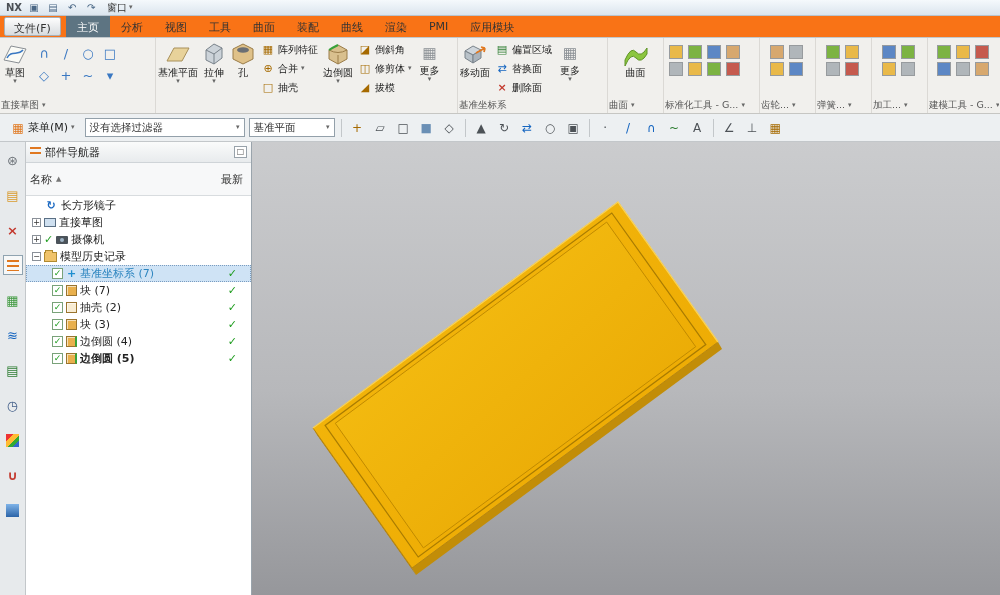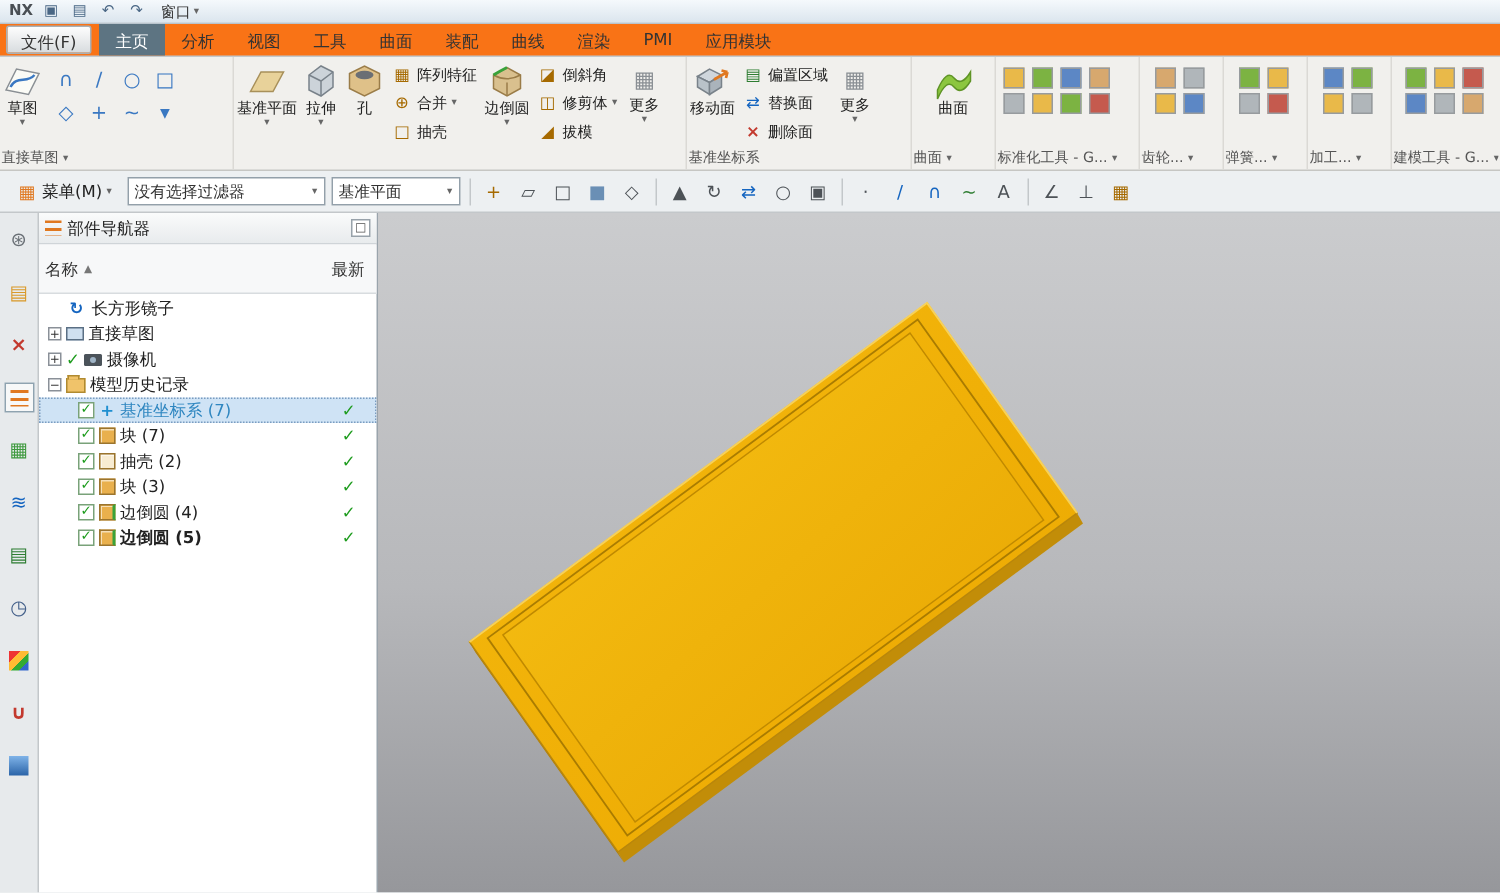--- a/index.html
+++ b/index.html
@@ -342,21 +342,21 @@
       </div>
     </div>
   </div>
 
   <div class="selbar">
     <div class="menu-btn">
       <span class="mi" style="color:#e07820;font-size:12px">▦</span>
       <span>菜单(M)</span>
       <span class="dd">▾</span>
     </div>
-    <div class="combo" style="width:132px">
+    <div class="combo" style="width:160px">
       <span>没有选择过滤器</span>
       <span class="dd">▾</span>
     </div>
     <div class="combo" style="width:86px">
       <span>基准平面</span>
       <span class="dd">▾</span>
     </div>
     <span class="vsep"></span>
     <span class="ti" style="color:#a66a00">+</span>
     <span class="ti">▱</span>

